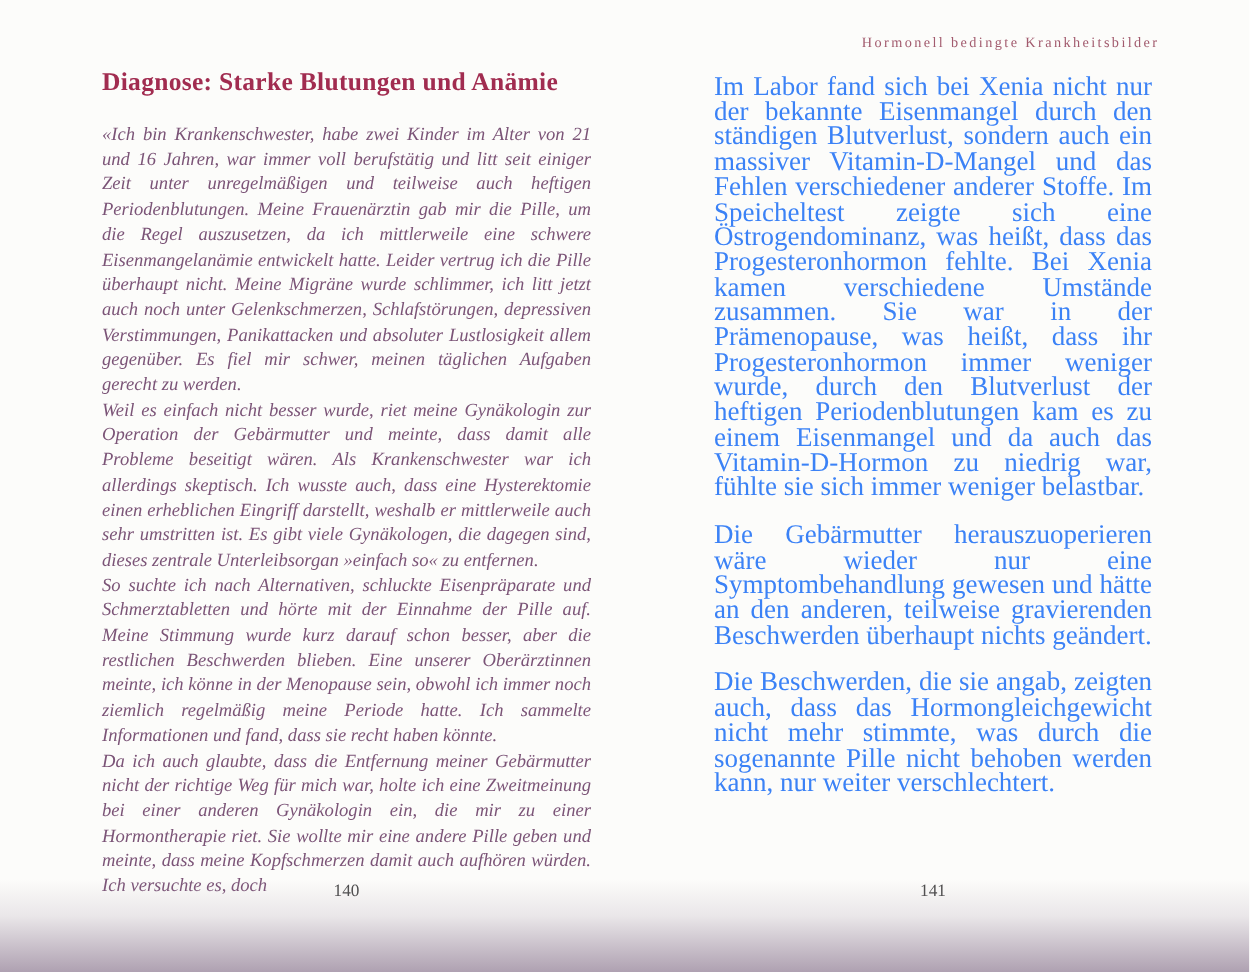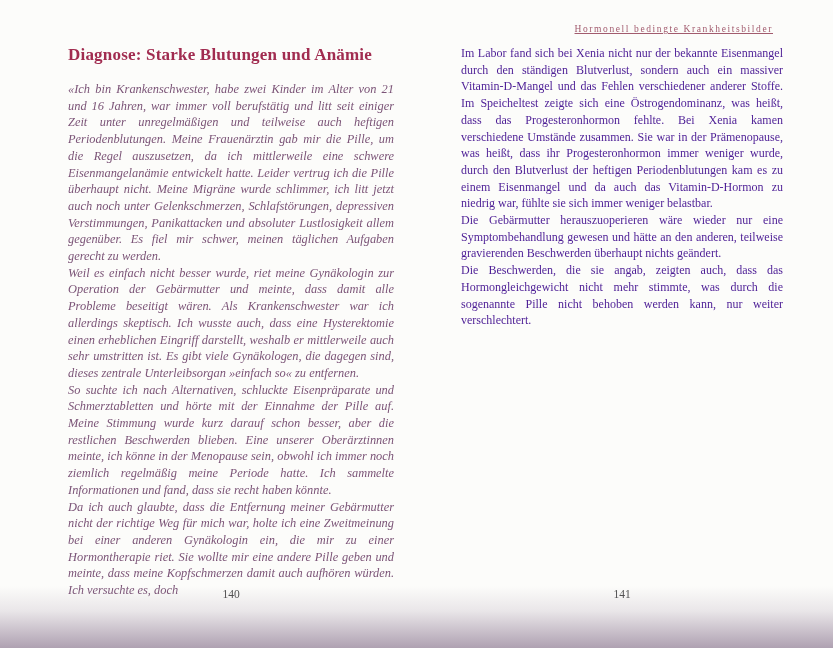--- a/index.html
+++ b/index.html
@@ -37,44 +37,43 @@
     top: 0;
     width: 322px;
   }
   .running-header {
     margin-top: 24px;
     padding-right: 10px;
     text-align: right;
     font-size: 9.5px;
     letter-spacing: 1.6px;
     color: #a25b6e;
-    text-decoration: underline;
   }
   .right-quote-block {
     margin-top: 18px;
   }
   .body-block {
     margin-top: 11px;
   }
   
   .quote {
     margin: 0;
     font-style: italic;
     font-size: 12.4px;
     line-height: 16.7px;
     color: #7b5477;
     text-align: justify;
     hyphens: auto;
     -webkit-hyphens: auto;
   }
   .body-par {
-    margin: 0;
-    font-size: 12px;
+    margin: 15px;
+    font-size: 18px;
     line-height: 16.7px;
-    color: #4c1d95;
+    color: #3b82f6;
     text-align: justify;
     hyphens: auto;
     -webkit-hyphens: auto;
   }
   
   .page-number {
     position: absolute;
     top: 588px;
     text-align: center;
     font-size: 11.5px;

